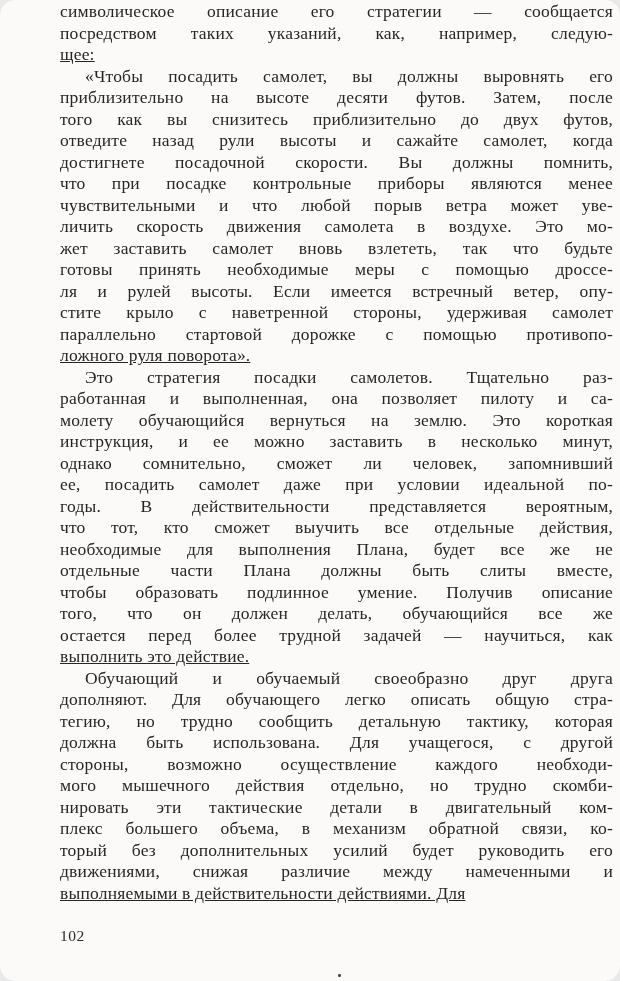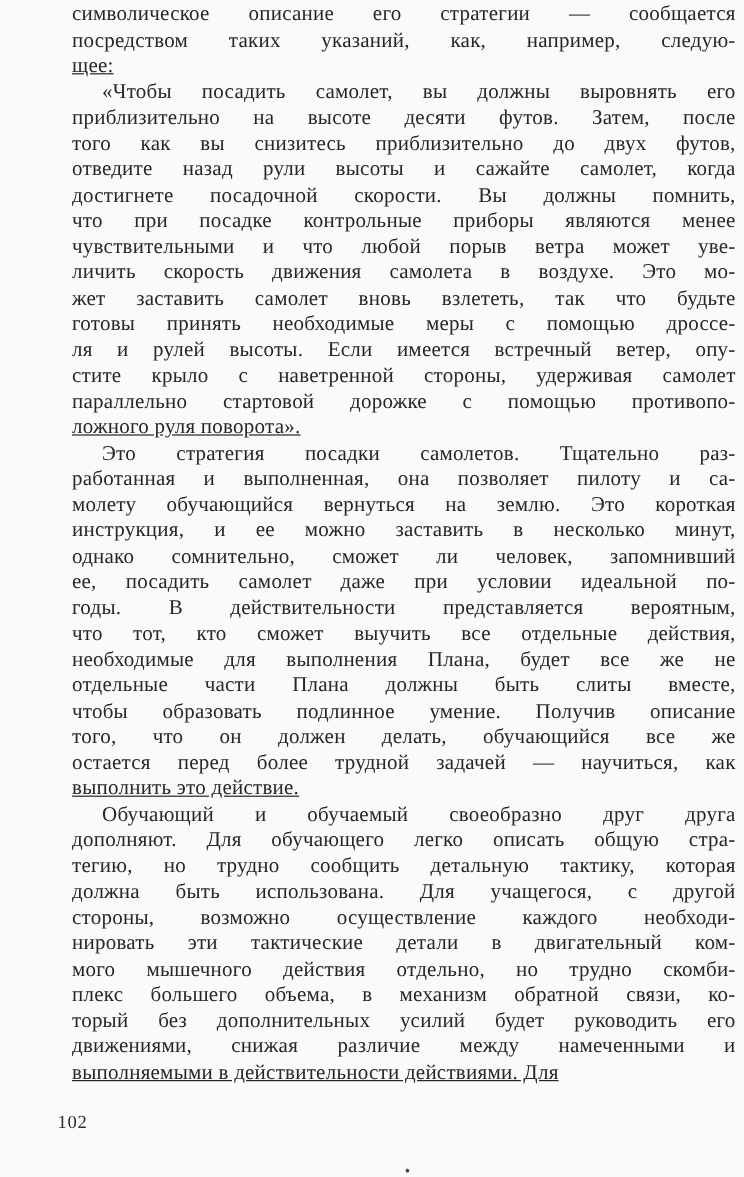--- a/index.html
+++ b/index.html
@@ -1,15 +1,15 @@
 <!DOCTYPE html>
 <html><head>
 <meta charset="utf-8">
 <style>
-  * { margin: 0; padding: 0; box-sizing: border-box; }
+  * { margin: 0; padding: 0; box-sizing: border-box; border-radius: 15px; }
   html, body { background: #e9e9e9; }
   .page {
     position: relative;
     width: 620px;
     height: 981px;
     background: #fbfaf8;
     overflow: hidden;
     font-family: "Liberation Serif", "DejaVu Serif", serif;
     color: #262626;
   }
@@ -34,21 +34,21 @@
   }
   .line.last {
     text-align-last: left;
     text-decoration: underline;
   }
   .line.indent {
     text-indent: 25px;
   }
   .page-number {
     position: absolute;
-    left: 48px;
+    left: 60px;
     top: 927px;
     font-size: 15.5px;
     letter-spacing: 0.5px;
     color: #2b2b2b;
   }
   .ink-dot {
     position: absolute;
     left: 338px;
     top: 974px;
     width: 2.5px;
@@ -98,22 +98,22 @@
         <div class="line">того, что он должен делать, обучающийся все же</div>
         <div class="line">остается перед более трудной задачей — научиться, как</div>
         <div class="line last">выполнить это действие.</div>
       </div>
       <div class="paragraph">
         <div class="line indent">Обучающий и обучаемый своеобразно друг друга</div>
         <div class="line">дополняют. Для обучающего легко описать общую стра-</div>
         <div class="line">тегию, но трудно сообщить детальную тактику, которая</div>
         <div class="line">должна быть использована. Для учащегося, с другой</div>
         <div class="line">стороны, возможно осуществление каждого необходи-</div>
+        <div class="line">мого мышечного действия отдельно, но трудно скомби-</div>
         <div class="line">нировать эти тактические детали в двигательный ком-</div>
-        <div class="line">мого мышечного действия отдельно, но трудно скомби-</div>
         <div class="line">плекс большего объема, в механизм обратной связи, ко-</div>
         <div class="line">торый без дополнительных усилий будет руководить его</div>
         <div class="line">движениями, снижая различие между намеченными и</div>
         <div class="line last">выполняемыми в действительности действиями. Для</div>
       </div>
     </div>
   <div class="page-number">102</div>
   <div class="ink-dot"></div>
 </div>
 

